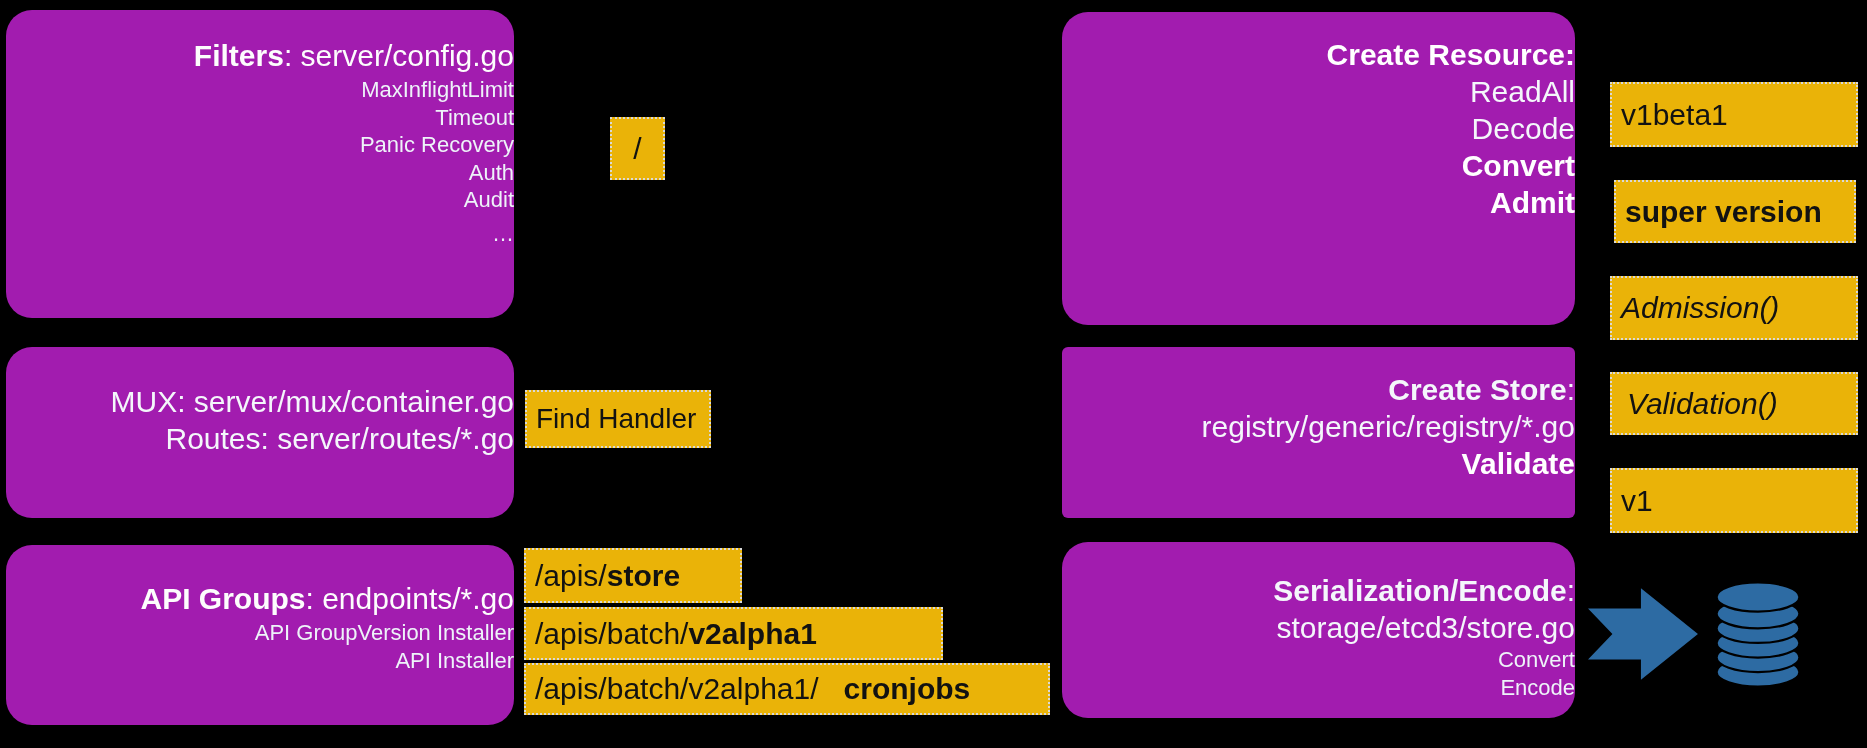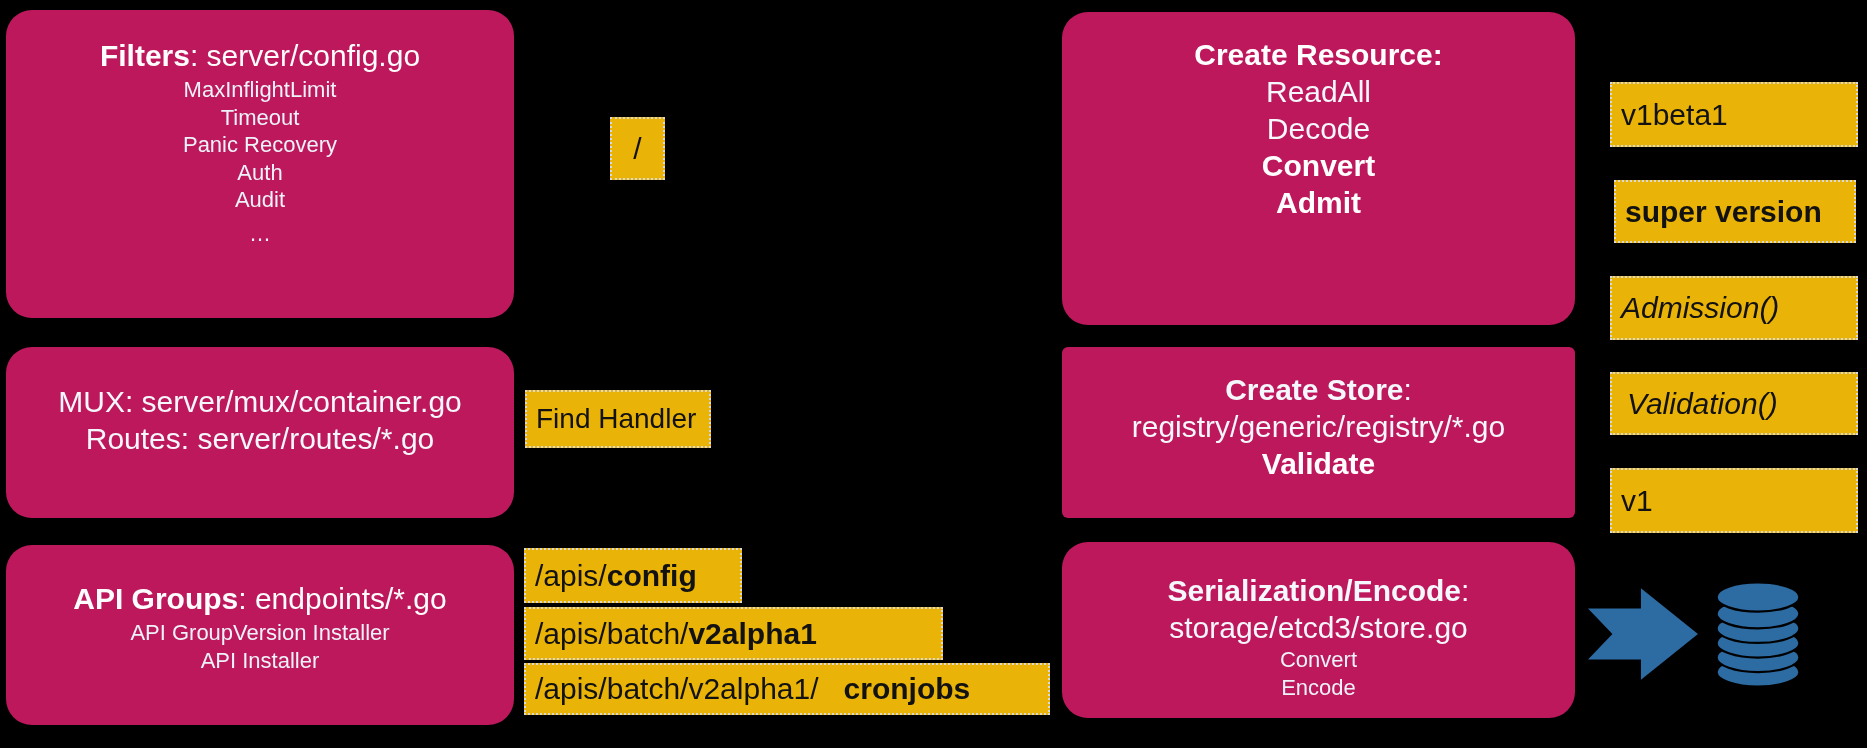--- a/index.html
+++ b/index.html
@@ -1,22 +1,22 @@
 <!DOCTYPE html>
 <html><head>
 <meta charset="utf-8">
 <style>
   html,body{margin:0;padding:0;background:#000;}
   #stage{
     position:relative;width:1867px;height:748px;background:#000;overflow:hidden;
     font-family:"Liberation Sans", sans-serif;
   }
   .bluebox{
-    position:absolute;background:#be185d;border-radius:26px;color:#fff;
-    text-align:center;box-sizing:border-box;
+    position:absolute;background:#a21caf;border-radius:26px;color:#fff;
+    text-align:right;box-sizing:border-box;
   }
   .bluebox .title{font-size:30px;line-height:40px;color:#fdfdfd;}
   .bluebox .title .b{font-weight:bold;}
   .bluebox .line{font-size:30px;line-height:37px;color:#f4f7fb;}
   .bluebox .line.b{font-weight:bold;color:#ffffff;}
   .bluebox .small{font-size:22px;line-height:27.5px;color:#eef3f9;}
   .cyan{
     position:absolute;background:#eab308;color:#121212;
     border:2px dotted #d9d9d9;box-sizing:border-box;
     display:flex;align-items:center;font-size:30px;line-height:30px;
@@ -53,21 +53,21 @@
     <div class="small">API GroupVersion Installer</div>
     <div class="small">API Installer</div>
   </div>
 
   <div class="cyan center" style="left:610px;top:117px;width:55px;height:63px;">/</div>
 
   <div class="cyan" style="left:525px;top:390px;width:186px;height:58px;font-size:28px;">Find Handler</div>
 
   <div class="cyan" style="left:524px;top:548px;width:218px;height:55px;">
       <span>/apis/</span>
-      <span class="b">config</span>
+      <span class="b">store</span>
     </div>
   <div class="cyan" style="left:524px;top:607px;width:419px;height:53px;">
       <span>/apis/batch/</span>
       <span class="b">v2alpha1</span>
     </div>
   <div class="cyan" style="left:524px;top:663px;width:526px;height:52px;gap:25px;">
       <span>/apis/batch/v2alpha1/</span>
       <span class="b">cronjobs</span>
     </div>
 

